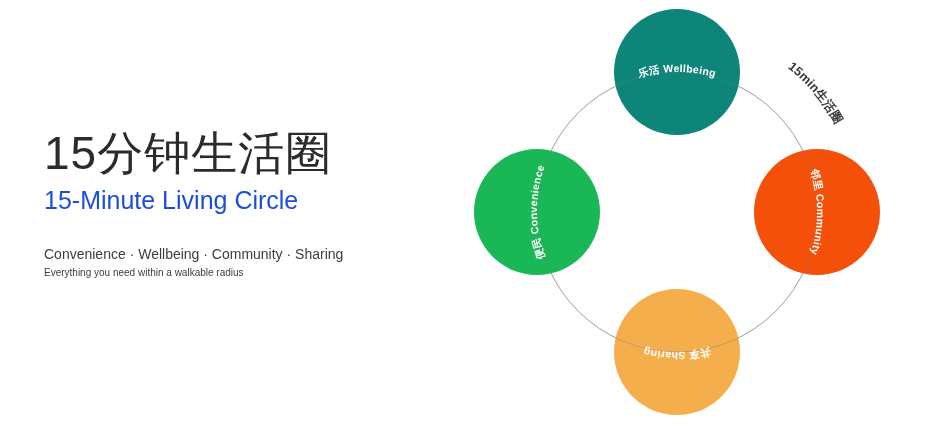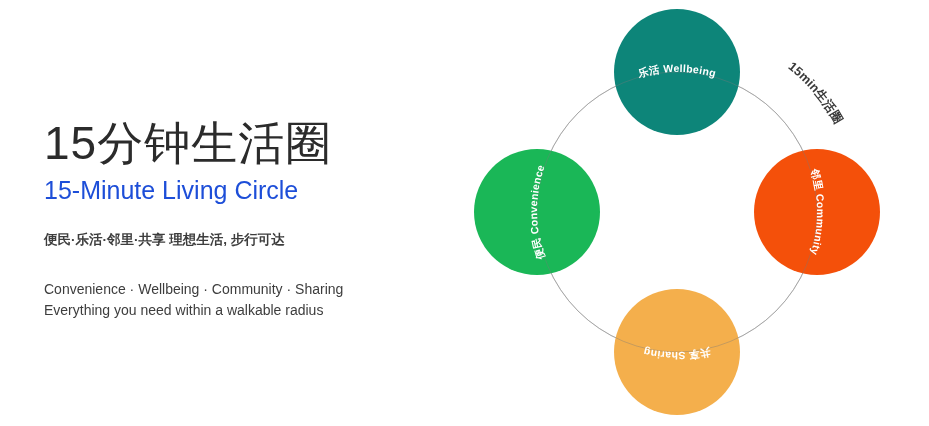--- a/index.html
+++ b/index.html
@@ -12,21 +12,21 @@
     height: 426px;
     overflow: hidden;
     font-family: "Liberation Sans", "DejaVu Sans", sans-serif;
     position: relative;
   }
 
   
   #text-block {
     position: absolute;
     left: 44px;
-    top: 118px;
+    top: 128px;
     width: 390px;
   }
 
   #title-cn {
     font-size: 46px;
     font-weight: 300;
     letter-spacing: 1px;
     color: #2b2b2b;
     line-height: 1.12;
     white-space: nowrap;
@@ -53,21 +53,21 @@
   .tagline-cn {
     font-size: 13.5px;
     font-weight: 700;
   }
   .tagline-en-1 {
     font-size: 14px;
     font-weight: 400;
     margin-top: 28px;
   }
   .tagline-en-2 {
-    font-size: 14px;
+    font-size: 10px;
     font-weight: 400;
   }
 
   
   #diagram {
     position: absolute;
     left: 460px;
     top: 0;
     width: 469px;
     height: 426px;
@@ -93,21 +93,20 @@
   }
 </style>
 </head>
 <body>
 
 <div id="text-block">
   <div id="title-cn">15分钟生活圈</div>
   <div id="title-en">15-Minute Living Circle</div>
 
   <div id="tagline">
-    <div class="tagline-line tagline-cn">便民·乐活·邻里·共享   理想生活, 步行可达</div>
     <div class="tagline-line tagline-en-1">Convenience · Wellbeing · Community · Sharing</div>
     <div class="tagline-line tagline-en-2">Everything you need within a walkable radius</div>
   </div>
 </div>
 
 <div id="diagram">
   <svg width="469" height="426" viewBox="0 0 469 426" xmlns="http://www.w3.org/2000/svg">
     <defs>
 
       <path id="arc-top" d="M 77,212 A 140,140 0 0 1 357,212" fill="none"></path>

